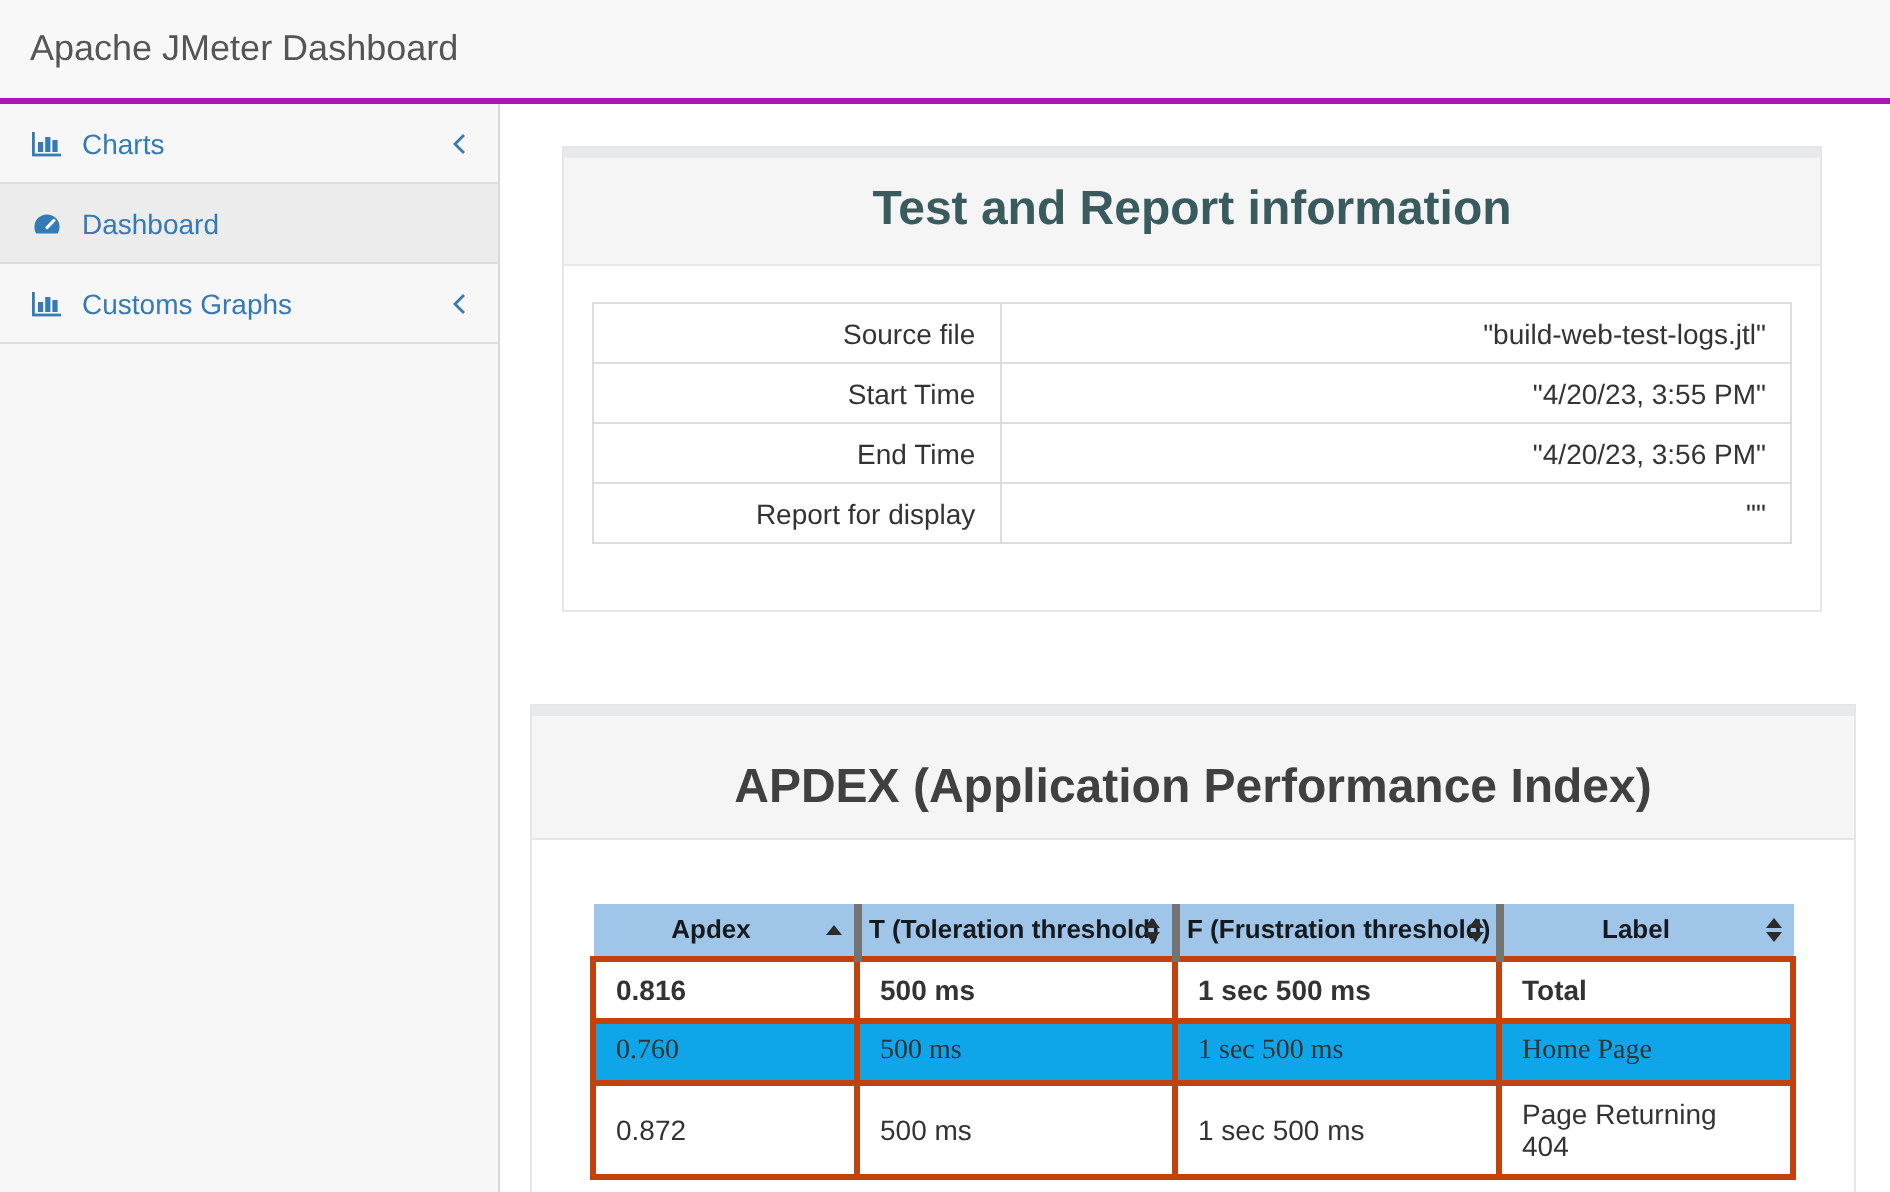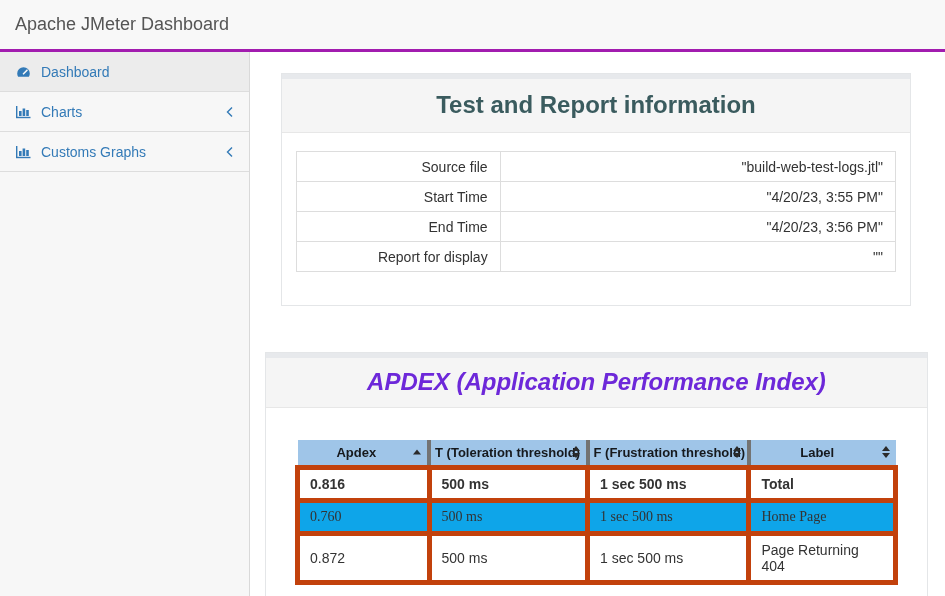--- a/index.html
+++ b/index.html
@@ -78,21 +78,21 @@
   }
   .info-table td {
     border: 1px solid #dddddd;
     padding: 6px 12px;
     height: 30px;
   }
   .info-table td.k { width: 34%; }
 
   
   .panel-apdex { margin: 46px 0 0 15px; width: 663px; }
-  .panel-apdex .panel-heading { padding: 10px 0 11px; color: #6d28d9; font-style: italic; }
+  .panel-apdex .panel-heading { padding: 22px 0 11px; color: #404040; }
   .panel-apdex .panel-body { padding: 32px 29px 31px 29px; }
 
   .apdex-table {
     width: 100%;
     border-collapse: collapse;
     font-size: 14px;
     color: #333;
     table-layout: fixed;
   }
   .apdex-table th {
@@ -104,21 +104,21 @@
     text-align: center;
     position: relative;
     border-left: 4px solid #737373;
     padding: 0 16px 0 4px;
     cursor: pointer;
     white-space: nowrap;
     overflow: hidden;
   }
   .apdex-table th:first-child { border-left: none; }
   .apdex-table td {
-    border: 5px solid #c2410c;
+    border: 3px solid #c2410c;
     padding: 6px 10px;
     height: 31px;
     background: #fff;
   }
   .apdex-table tr.stripe td { background: #0ea5e9; font-family: Liberation Serif, serif; }
   .apdex-table tr.total td { font-weight: bold; }
   .col-apdex { width: 22%; }
   .col-t { width: 26.5%; }
   .col-f { width: 27%; }
   .col-label { width: 24.5%; }
@@ -151,42 +151,42 @@
 <body>
 
 <div class="navbar">
   <span class="navbar-title">Apache JMeter Dashboard</span>
 </div>
 
 <div class="layout">
 
   <div class="sidebar">
 
-    <div class="side-item active">
-      <svg class="side-icon" viewBox="0 0 17 16">
-        <path d="M8.5 3.2a6.3 6.3 0 0 0-6.3 6.3c0 1.2.34 2.3.93 3.2h10.74a6.1 6.1 0 0 0 .93-3.2 6.3 6.3 0 0 0-6.3-6.3z" fill="#337ab7"></path>
-        <line x1="8.5" y1="9.8" x2="12" y2="6.2" stroke="#f7f7f7" stroke-width="1.6" stroke-linecap="round"></line>
-      </svg>
-      <span class="side-label">Dashboard</span>
-    </div>
-
     <div class="side-item">
       <svg class="side-icon" viewBox="0 0 17 16">
         <rect x="1" y="2" width="1.4" height="12" fill="#337ab7"></rect>
         <rect x="1" y="12.8" width="14.5" height="1.4" fill="#337ab7"></rect>
         <rect x="4" y="7" width="2.6" height="5" fill="#337ab7"></rect>
         <rect x="7.6" y="4.5" width="2.6" height="7.5" fill="#337ab7"></rect>
         <rect x="11.2" y="6" width="2.6" height="6" fill="#337ab7"></rect>
       </svg>
       <span class="side-label">Charts</span>
       <svg class="chev" viewBox="0 0 10 12">
         <polyline points="7,1.5 2.5,6 7,10.5" fill="none" stroke="#337ab7" stroke-width="1.4"></polyline>
       </svg>
     </div>
 
+    <div class="side-item active">
+      <svg class="side-icon" viewBox="0 0 17 16">
+        <path d="M8.5 3.2a6.3 6.3 0 0 0-6.3 6.3c0 1.2.34 2.3.93 3.2h10.74a6.1 6.1 0 0 0 .93-3.2 6.3 6.3 0 0 0-6.3-6.3z" fill="#337ab7"></path>
+        <line x1="8.5" y1="9.8" x2="12" y2="6.2" stroke="#f7f7f7" stroke-width="1.6" stroke-linecap="round"></line>
+      </svg>
+      <span class="side-label">Dashboard</span>
+    </div>
+
     <div class="side-item">
       <svg class="side-icon" viewBox="0 0 17 16">
         <rect x="1" y="2" width="1.4" height="12" fill="#337ab7"></rect>
         <rect x="1" y="12.8" width="14.5" height="1.4" fill="#337ab7"></rect>
         <rect x="4" y="7" width="2.6" height="5" fill="#337ab7"></rect>
         <rect x="7.6" y="4.5" width="2.6" height="7.5" fill="#337ab7"></rect>
         <rect x="11.2" y="6" width="2.6" height="6" fill="#337ab7"></rect>
       </svg>
       <span class="side-label">Customs Graphs</span>
       <svg class="chev" viewBox="0 0 10 12">

